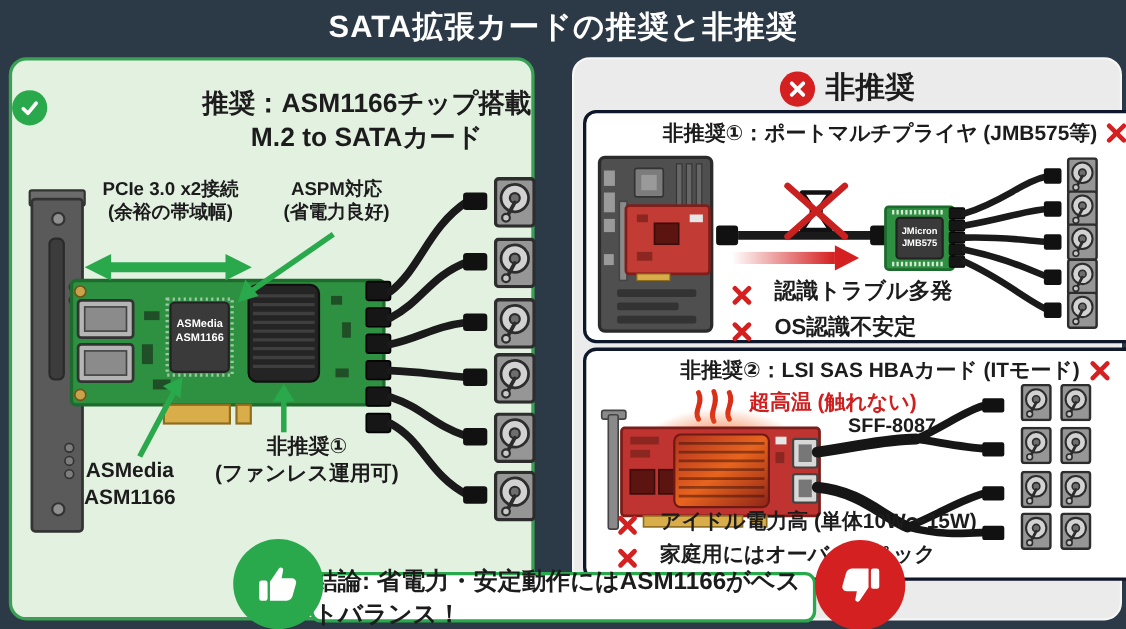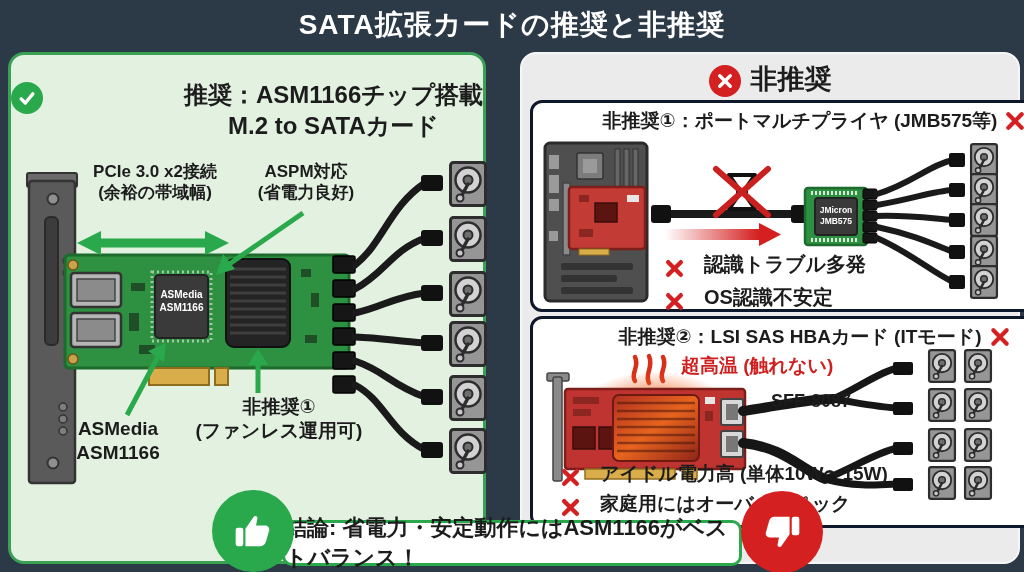--- a/index.html
+++ b/index.html
@@ -418,21 +418,21 @@
           <use href="#hdd" x="394" y="69" width="30" height="34"></use>
             <use href="#hdd" x="430" y="69" width="30" height="34"></use>
           <use href="#hdd" x="394" y="109" width="30" height="34"></use>
             <use href="#hdd" x="430" y="109" width="30" height="34"></use>
           <use href="#hdd" x="394" y="147" width="30" height="34"></use>
             <use href="#hdd" x="430" y="147" width="30" height="34"></use>
         </g>
       </svg>
 
       <div class="abs bold warn-red" style="left:148px; top:34px; font-size:19px;">超高温 (触れない)</div>
-      <div class="abs bold" style="left:238px; top:72px; font-size:18px; color:var(--ink);">SFF-8087</div>
+      <div class="abs bold" style="left:238px; top:58px; font-size:18px; color:var(--ink);">SFF-8087</div>
       <div class="abs" style="left:28px; top:142px;">
         <div class="xline" style="font-size:19px; margin-bottom:4px;">
           <svg class="xsvg" width="19" height="19" viewBox="0 0 24 24">
               <g stroke="#d42020" stroke-width="5.5" stroke-linecap="round">
                 <line x1="4" y1="4" x2="20" y2="20"></line>
                 <line x1="20" y1="4" x2="4" y2="20"></line>
               </g>
             </svg>
           <span>アイドル電力高 (単体10W〜15W)</span>
         </div>

